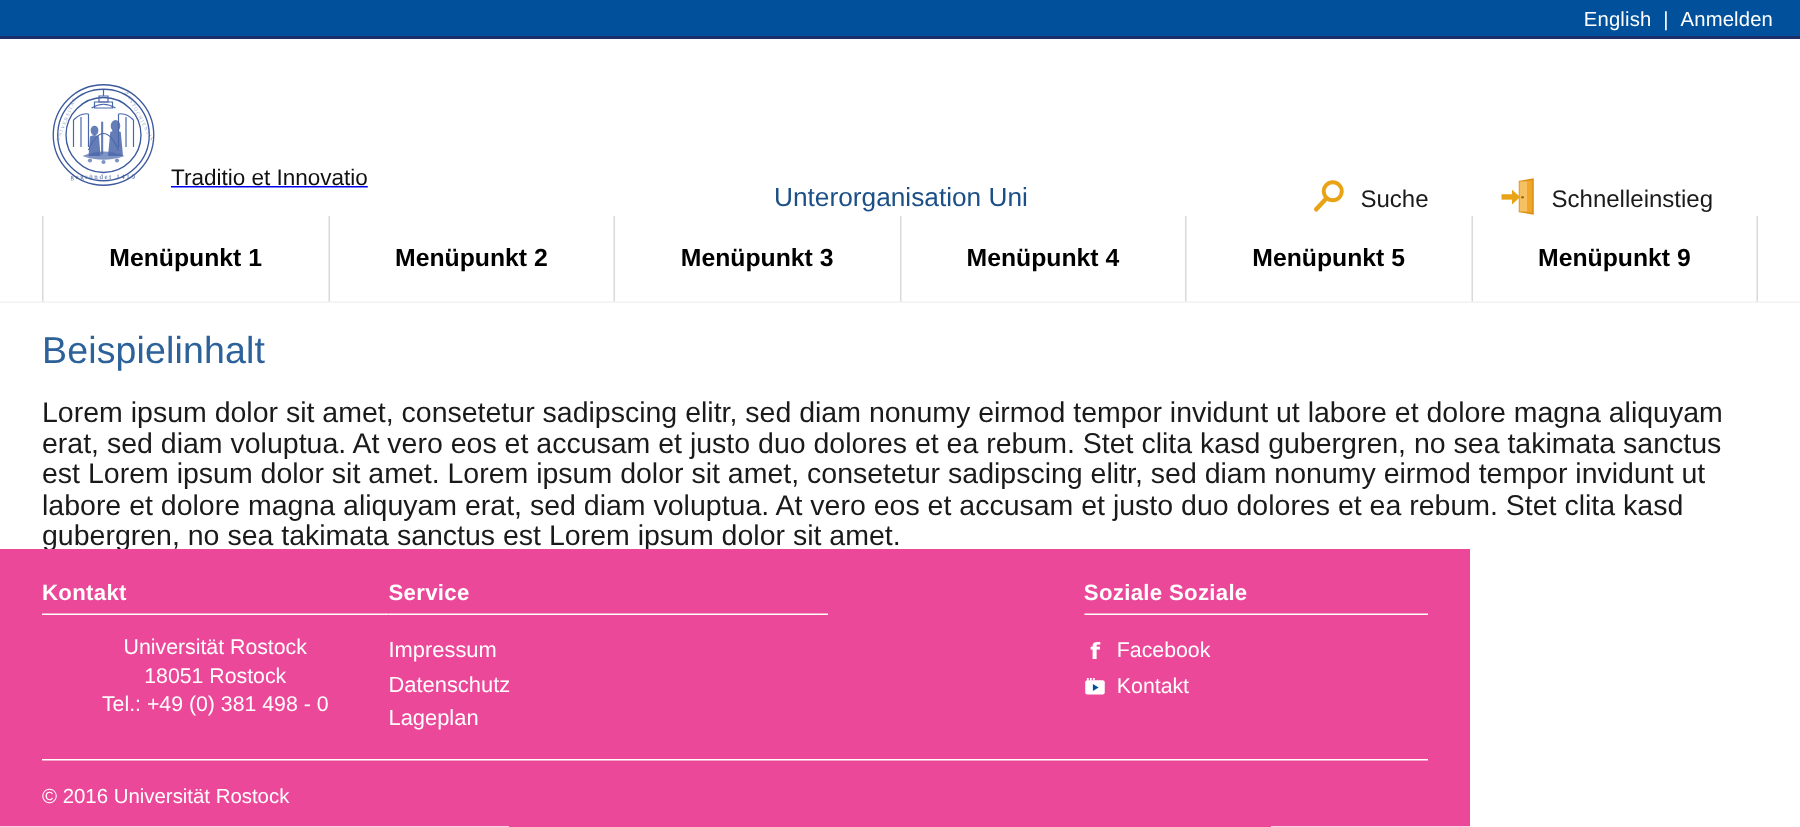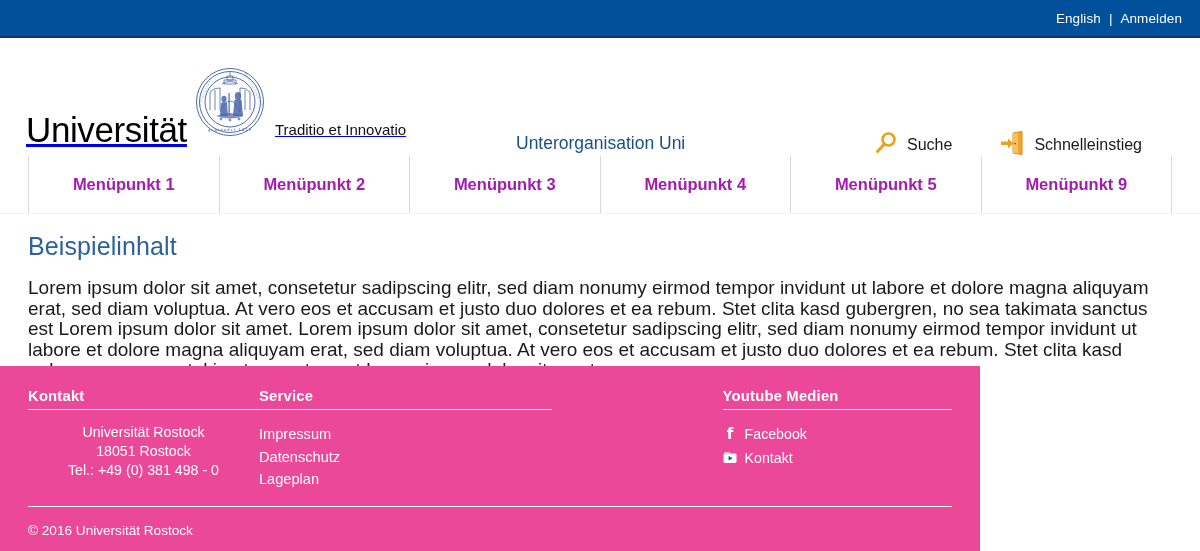--- a/index.html
+++ b/index.html
@@ -7,21 +7,21 @@
     width: 1200px;
     height: 551px;
     overflow: hidden;
     background: #ffffff;
     font-family: "Liberation Sans", sans-serif;
   }
   .page { width: 1200px; height: 551px; position: relative; background:#fff; }
 
   
   .topbar {
-    height: 38px;
+    height: 26px;
     background: #00509b;
     border-bottom: 2px solid #1b2f6b;
     display: flex;
     align-items: center;
     justify-content: flex-end;
     padding-right: 18px;
   }
   .topbar a {
     color: #ffffff;
     font-size: 13.5px;
@@ -105,21 +105,21 @@
     padding: 0 28px;
     border-bottom: 1px solid #f2f2f2;
   }
   .navitem {
     flex: 1;
     display: flex;
     align-items: center;
     justify-content: center;
     font-size: 16.5px;
     font-weight: bold;
-    color: #a21caf;
+    color: #000000;
     text-decoration: none;
     border-left: 1px solid #d9d9d9;
     white-space: nowrap;
   }
   .navitem:last-child { border-right: 1px solid #d9d9d9; }
 
   
   .content {
     padding: 18px 28px 0 28px;
     height: 159px;
@@ -218,21 +218,20 @@
   <div class="topbar">
     <a href="#">English</a>
     <span class="sep">|</span>
     <a href="#">Anmelden</a>
   </div>
 
   <div class="header">
 
     <a class="brand" href="#">
       <span class="wordmark">
-        <span class="l1">Universität</span>
       </span>
 
       <span class="seal">
         <svg width="72" height="76" viewBox="0 0 72 76" aria-hidden="true">
           <g fill="none" stroke="#3d5a9e" stroke-width="0.9">
             <circle cx="36" cy="36" r="33.5"></circle>
             <circle cx="36" cy="36" r="30.5"></circle>
             <circle cx="36" cy="36" r="25"></circle>
           </g>
           <g stroke="#4a67aa" stroke-width="0.8" fill="none">
@@ -325,21 +324,21 @@
 
       <div class="fcol c2">
         <div class="fhead">Service</div>
         <div class="frule" style="width:293px"></div>
         <a class="flink" href="#">Impressum</a>
         <a class="flink" href="#">Datenschutz</a>
         <a class="flink" href="#">Lageplan</a>
       </div>
 
       <div class="fcol c3">
-        <div class="fhead">Youtube Medien</div>
+        <div class="fhead">Soziale Soziale</div>
         <div class="frule"></div>
 
         <a class="slink" href="#">
           <span class="fb-glyph">f</span>
           <span>Facebook</span>
         </a>
 
         <a class="slink" href="#">
           <span style="width:15px;display:inline-flex;align-items:center;">
             <svg width="14" height="12" viewBox="0 0 14 12" aria-hidden="true">

